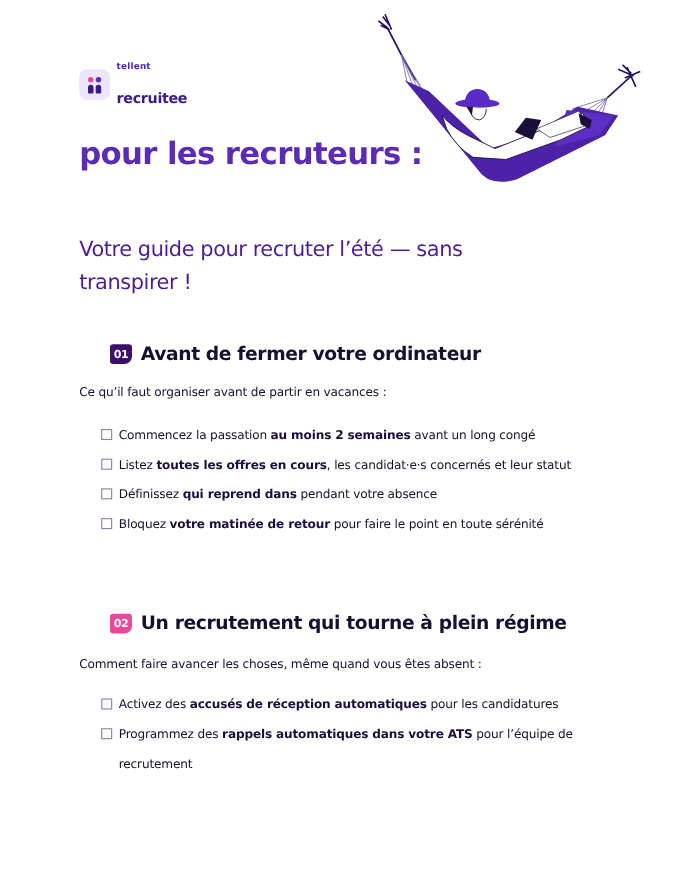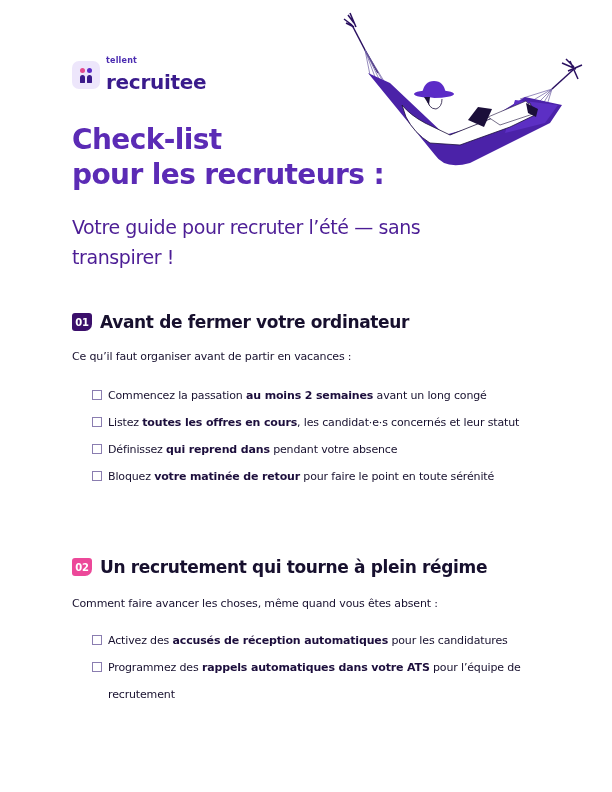--- a/index.html
+++ b/index.html
@@ -8,29 +8,29 @@
 
   .logo { position: absolute; left: 72px; top: 57px; display: flex; align-items: center; gap: 6px; }
   .logo-mark { width: 28px; height: 28px; border-radius: 7px; background: #ede6fb; position: relative; }
   .logo-mark .dot { position: absolute; width: 5px; height: 5px; border-radius: 50%; }
   .logo-mark .d1 { left: 8px; top: 7px; background: #e44b8d; }
   .logo-mark .d2 { left: 15px; top: 7px; background: #5b2bc7; }
   .logo-mark .b1 { position: absolute; left: 8px; top: 14px; width: 5px; height: 8px; border-radius: 3px 3px 1px 1px; background: #3b1a8a; }
   .logo-mark .b2 { position: absolute; left: 15px; top: 14px; width: 5px; height: 8px; border-radius: 3px 3px 1px 1px; background: #3b1a8a; }
   .logo-text { display: flex; flex-direction: column; line-height: 1; }
   .logo-small { font-size: 8px; font-weight: bold; color: #4a2bb0; letter-spacing: 0.2px; }
-  .logo-big { font-size: 20px; font-weight: bold; color: #3a1b8c; margin-top: 7px; letter-spacing: -0.3px; }
+  .logo-big { font-size: 13px; font-weight: bold; color: #3a1b8c; margin-top: 19px; letter-spacing: -0.3px; }
 
   .hammock { position: absolute; left: 330px; top: 5px; width: 282px; height: 170px; }
 
   .title { position: absolute; left: 72px; top: 122px; font-family: "DejaVu Sans", sans-serif; font-weight: bold; font-size: 28px; line-height: 35px; color: #5b2bb5; letter-spacing: -0.6px; }
   .subtitle { position: absolute; left: 72px; top: 212px; width: 420px; font-weight: normal; font-size: 19px; line-height: 30px; color: #4c1d95; letter-spacing: -0.4px; }
 
   .section-head { position: absolute; left: 72px; display: flex; align-items: center; gap: 8px; }
-  .badge { width: 20px; height: 18px; border-radius: 3px 3px 7px 3px; color: #fff; font-size: 10px; font-weight: bold; display: flex; align-items: center; justify-content: center; letter-spacing: -0.3px; }
+  .badge { width: 20px; height: 18px; border-radius: 3px 3px 7px 3px; color: #fff; font-size: 10px; font-weight: bold; display: flex; align-items: center; justify-content: center; letter-spacing: -0.3px; margin-left: 28px; }
   .section-title { font-weight: bold; font-size: 17px; color: #17102e; letter-spacing: -0.35px; }
 
   .intro { position: absolute; left: 72px; font-size: 11px; color: #17102e; letter-spacing: -0.15px; }
 
   .checklist { position: absolute; left: 92px; list-style: none; }
   .checklist li { display: flex; align-items: flex-start; font-size: 11px; line-height: 27px; color: #17102e; letter-spacing: -0.15px; }
   .checkbox { flex: 0 0 auto; width: 10px; height: 10px; border: 1px solid #8a7db0; margin-top: 8px; margin-right: 6px; background: #fff; }
   .item-text { width: 460px; }
   .item-text b { font-weight: bold; color: #1c0e3c; }
 </style>
@@ -76,21 +76,20 @@
   <path d="M97 92 Q98 104 106 104 Q112 102 112 94" fill="#ffffff" stroke="#1b0f3a" stroke-width="0.8"></path>
   <path d="M94 92 L100 92 L99 100 Z" fill="#1b0f3a"></path>
 
   <path d="M138 115 L148 102 L162 104 L154 122 Z" fill="#1b0f3a"></path>
 
   <path d="M158 112 L196 96 L206 108 L170 120 Z" fill="#ffffff" stroke="#1b0f3a" stroke-width="0.6"></path>
   <path d="M196 98 L208 104 L206 112 L198 108 Z" fill="#1b0f3a"></path>
 </svg>
 
 <h1 class="title">
-  <div>Check-list</div>
   <div>pour les recruteurs :</div>
 </h1>
 
 <h2 class="subtitle">
   <div>Votre guide pour recruter l’été — sans</div>
   <div>transpirer !</div>
 </h2>
 
 <div class="section-head" style="top:312px;">
   <span class="badge" style="background:#3b0f6b;">01</span>

